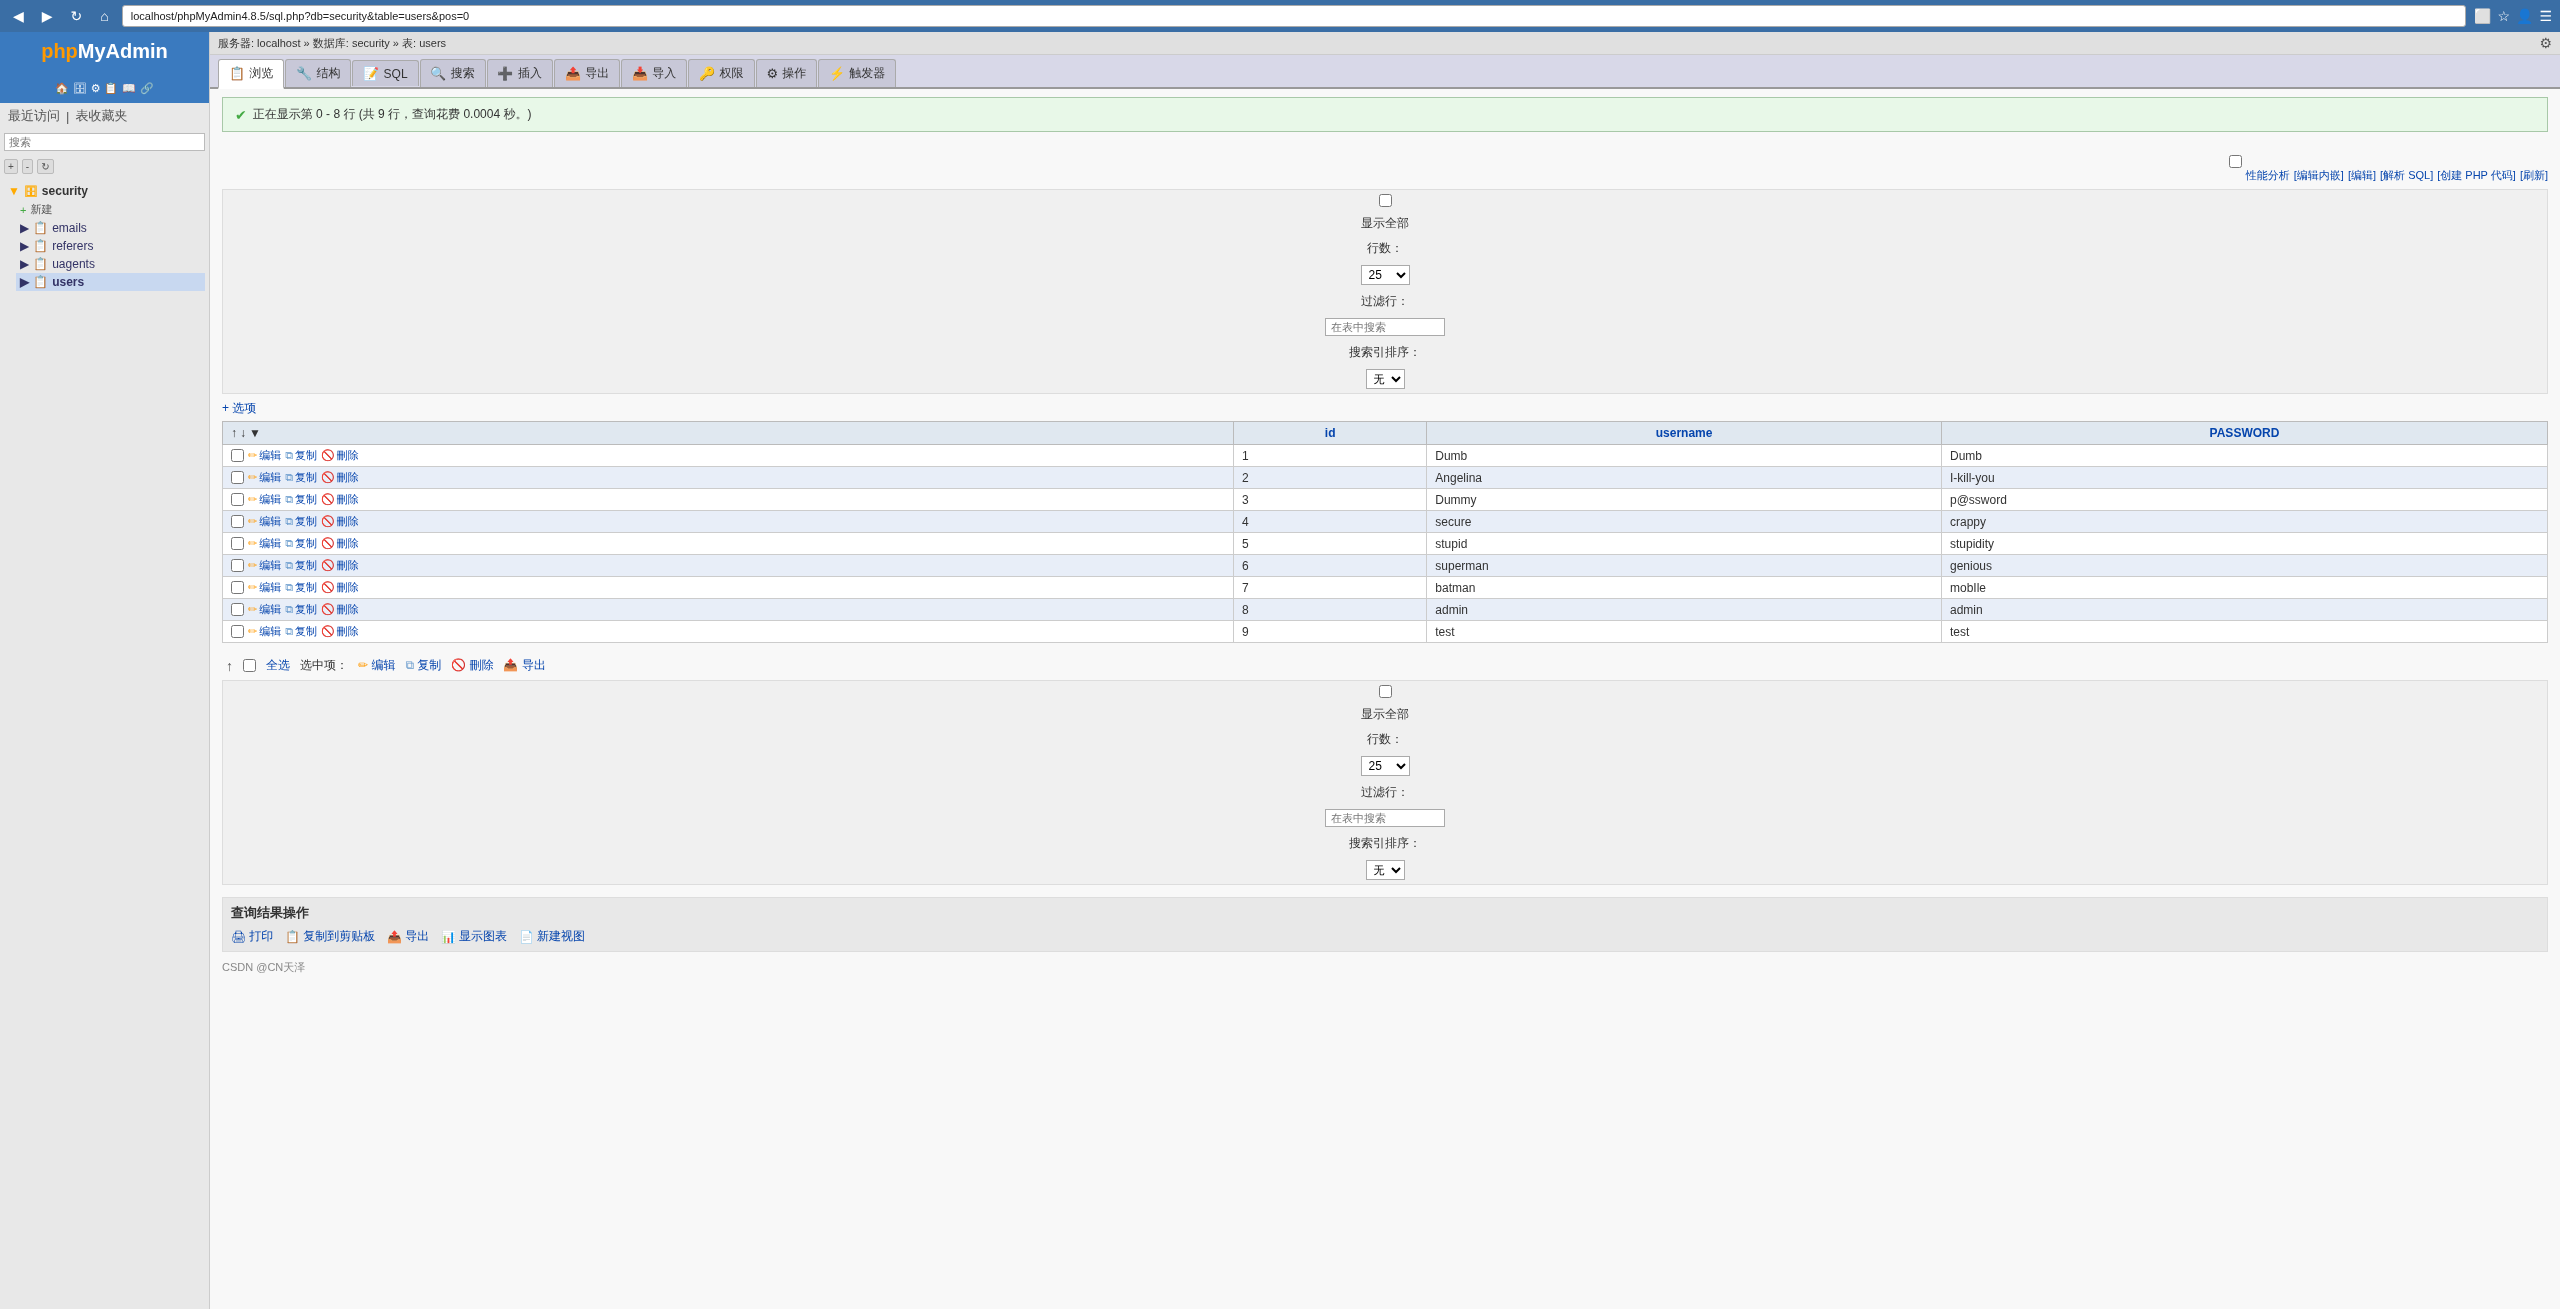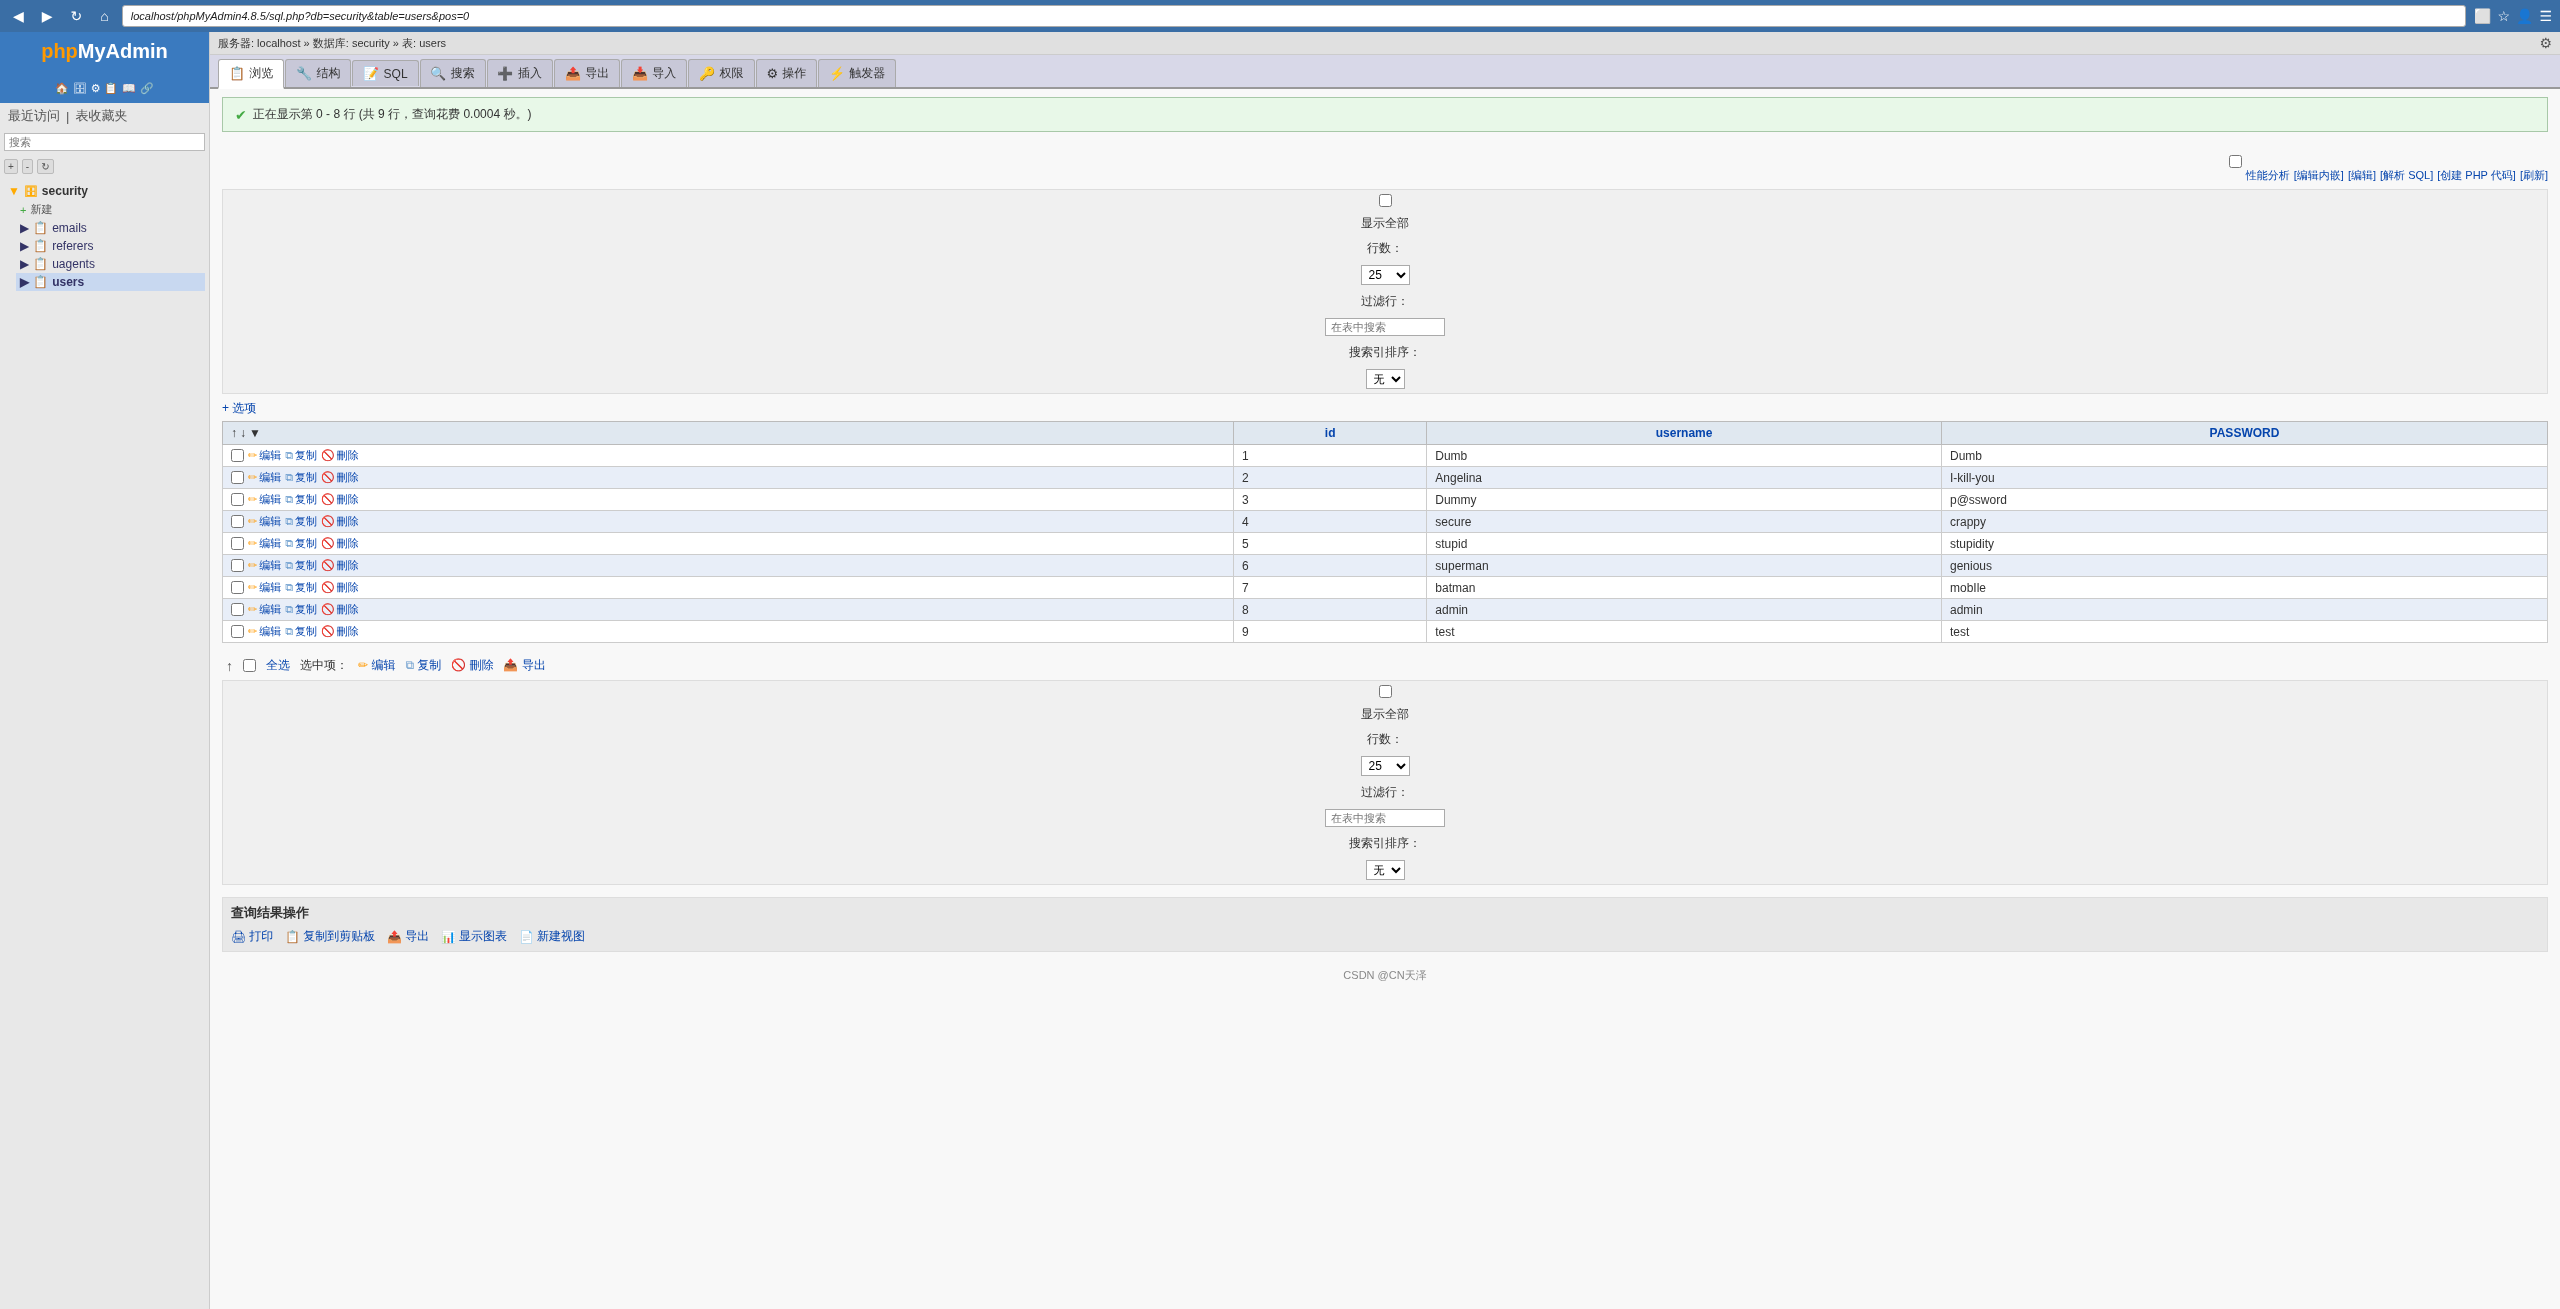--- a/index.html
+++ b/index.html
@@ -24,21 +24,20 @@
     }
     .browser-url-bar {
       flex: 1;
       height: 22px;
       background: #fff;
       border: 1px solid #aaa;
       border-radius: 3px;
       padding: 0 8px;
       font-size: 11px;
       color: #222;
-      font-style: italic;
     }
     .browser-icons {
       display: flex; gap: 6px; align-items: center;
     }
     .browser-icon {
       color: #fff; font-size: 14px; cursor: pointer;
     }
 
     
     .app-container {
@@ -771,18 +770,18 @@
             <span>📊</span>
             <span>显示图表</span>
           </a>
           <a>
             <span>📄</span>
             <span>新建视图</span>
           </a>
         </div>
       </div>
 
-      <div style="text-align:center; font-size:11px; color:#888; padding:8px 0;margin-top:8px;">
+      <div style="text-align:left; font-size:11px; color:#888; padding:8px 0;">
         <span>CSDN @CN天泽</span>
       </div>
     </div>
   </div>
 </div>
 
 </body></html>

